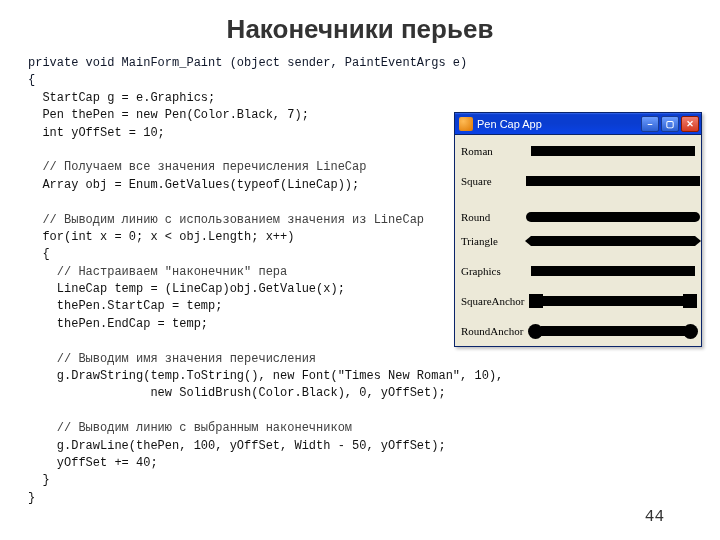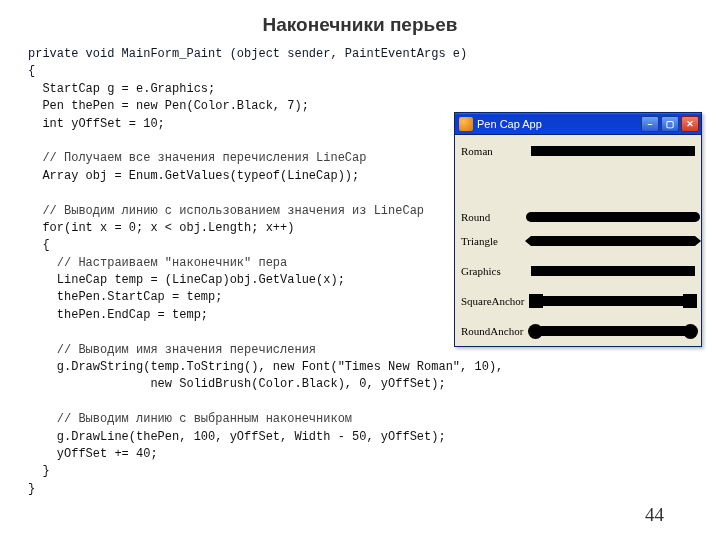--- a/index.html
+++ b/index.html
@@ -7,42 +7,42 @@
     margin: 0;
     width: 720px;
     height: 540px;
     background: #fff;
     font-family: Arial, sans-serif;
     position: relative;
     overflow: hidden;
   }
   .slide-title {
     text-align: center;
-    font-size: 19px;
+    font-size: 26px;
     color: #333;
     margin: 14px 0 10px 0;
     font-family: Arial, sans-serif;
   }
   .code-block {
     font-family: "Courier New", monospace;
     font-size: 12px;
     line-height: 1.45;
     color: #111;
     white-space: pre;
     padding: 0 0 0 28px;
   }
   .sig { color: #0f172a; }
   .comment { color: #404040; }
   .page-num {
     position: absolute;
     bottom: 14px;
     right: 56px;
-    font-size: 19px;
+    font-size: 16px;
     color: #333;
-    font-family: Liberation Serif, serif;
+    font-family: Liberation Mono, monospace;
   }
   
   .app-window {
     position: absolute;
     top: 112px;
     right: 18px;
     width: 248px;
     height: 235px;
     background: #be185d;
     border: 1px solid #0a246a;
@@ -193,20 +193,26 @@
     <span class="win-btn win-max">▢</span>
     <span class="win-btn win-close">✕</span>
   </div>
   <div class="client">
     <div class="cap-row flat" style="top:2px">
       <span class="cap-label">Roman</span>
       <span class="cap-line-wrap">
           <span class="cap-line"></span>
         </span>
     </div>
+    <div class="cap-row square" style="top:32px">
+      <span class="cap-label">Square</span>
+      <span class="cap-line-wrap">
+          <span class="cap-line"></span>
+        </span>
+    </div>
     <div class="cap-row round" style="top:68px">
       <span class="cap-label">Round</span>
       <span class="cap-line-wrap">
           <span class="cap-line"></span>
         </span>
     </div>
     <div class="cap-row triangle" style="top:92px">
       <span class="cap-label">Triangle</span>
       <span class="cap-line-wrap">
           <span class="cap-start"></span>

